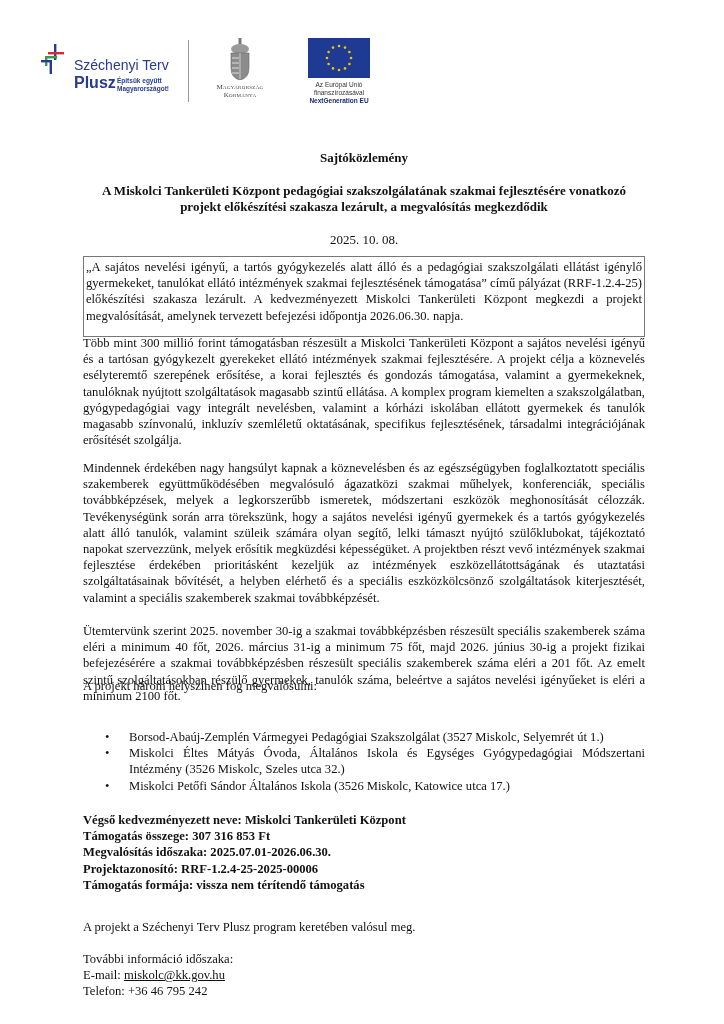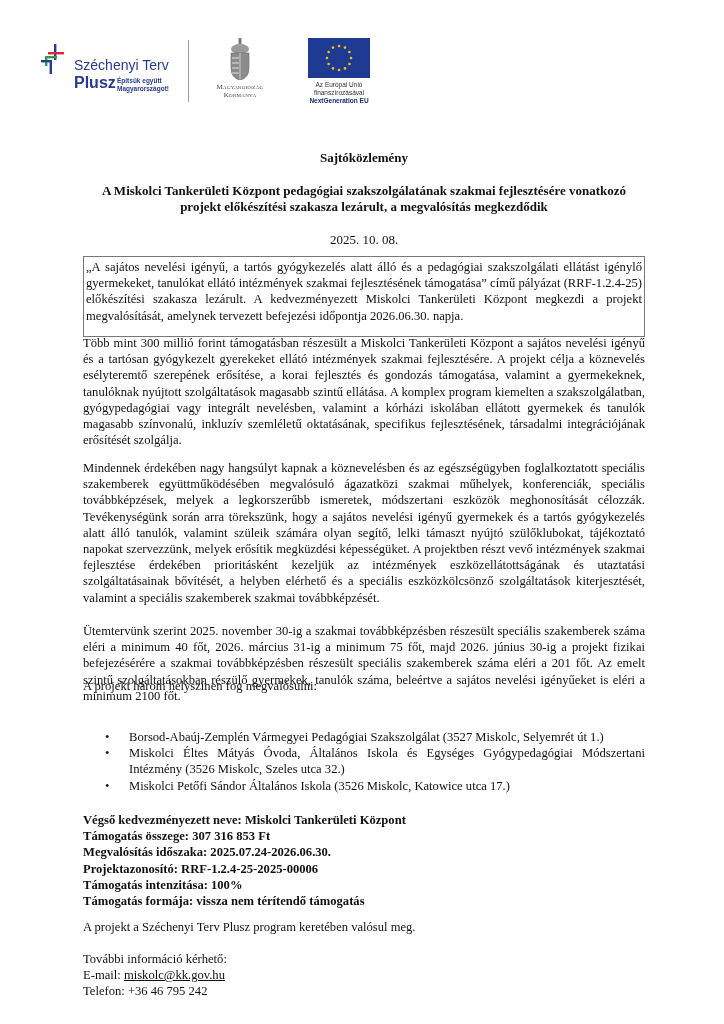--- a/index.html
+++ b/index.html
@@ -135,28 +135,27 @@
     </li>
     <li>
       <span class="bullet">•</span>
       <span>Miskolci Petőfi Sándor Általános Iskola (3526 Miskolc, Katowice utca 17.)</span>
     </li>
   </ul>
 
   <div class="facts">
     <div>Végső kedvezményezett neve: Miskolci Tankerületi Központ</div>
     <div>Támogatás összege: 307 316 853 Ft</div>
-    <div>Megvalósítás időszaka: 2025.07.24-2026.06.30.</div>
+    <div>Megvalósítás időszaka: 2025.07.01-2026.06.30.</div>
     <div>Projektazonosító: RRF-1.2.4-25-2025-00006</div>
-    <div>Támogatás intenzitása: 100%</div>
     <div>Támogatás formája: vissza nem térítendő támogatás</div>
   </div>
 
   <div class="p closing">A projekt a Széchenyi Terv Plusz program keretében valósul meg.</div>
 
   <div class="contact">
-    <div>További információ kérhető:</div>
+    <div>További információ időszaka:</div>
     <div>
       <span>E-mail: </span><a class="email" href="mailto:miskolc@kk.gov.hu">miskolc@kk.gov.hu</a>
     </div>
     <div>Telefon: +36 46 795 242</div>
   </div>
 </div>
 
 </body></html>

